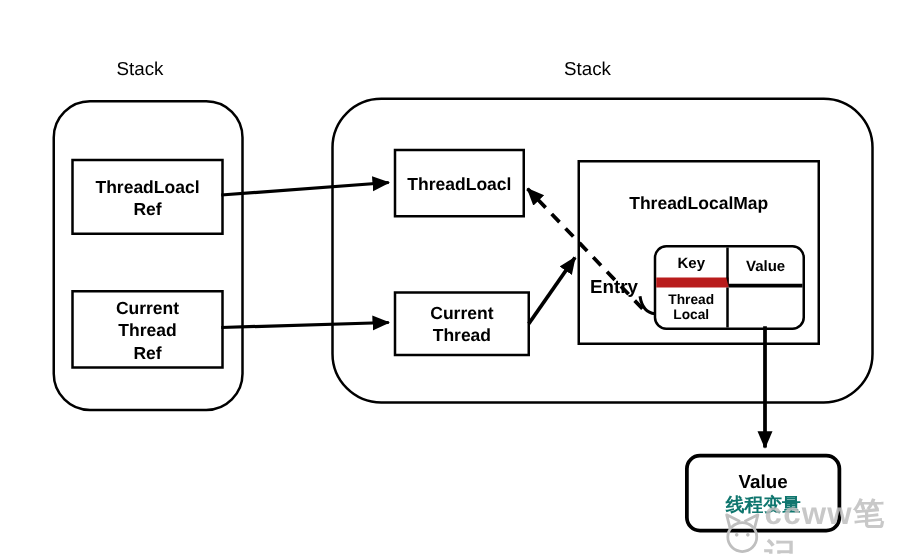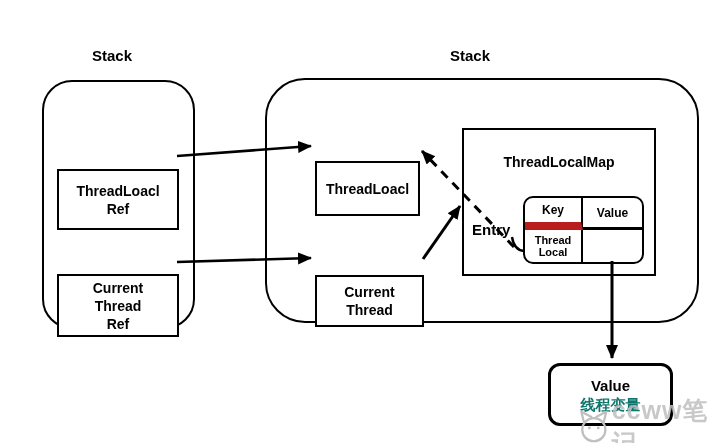--- a/index.html
+++ b/index.html
@@ -2,30 +2,30 @@
 <html><head>
 <meta charset="utf-8">
 <style>
   html,body{margin:0;padding:0;}
   body{
     width:721px;height:443px;position:relative;overflow:hidden;
     background:#ffffff;color:#000;
     font-family:"Liberation Sans", sans-serif;
   }
   .stage{position:absolute;left:0;top:0;width:721px;height:443px;}
-  .lbl{position:absolute;font-weight:bold;font-size:15px;text-align:center;}
+  .lbl{position:absolute;font-weight:normal;font-size:15px;text-align:center;}
   .container{
     position:absolute;background:#fff;border:2px solid #000;
   }
   .container.stack{left:42px;top:80px;width:149px;height:245px;border-radius:30px;}
   .container.heap{left:265px;top:78px;width:430px;height:241px;border-radius:40px;}
   .box{
     position:absolute;background:#fff;border:2px solid #000;
     display:flex;align-items:center;justify-content:center;text-align:center;
-    font-weight:bold;font-size:14px;line-height:18px;white-space:pre-line;margin-top:42px;
+    font-weight:bold;font-size:14px;line-height:18px;white-space:pre-line;
   }
   .box.tl-ref{left:57px;top:127px;width:118px;height:57px;}
   .box.ct-ref{left:57px;top:232px;width:118px;height:59px;}
   .box.tl{left:315px;top:119px;width:101px;height:51px;}
   .box.ct{left:315px;top:233px;width:105px;height:48px;}
   .map{
     position:absolute;left:462px;top:128px;width:190px;height:144px;
     background:#fff;border:2px solid #000;
   }
   .map-title{

